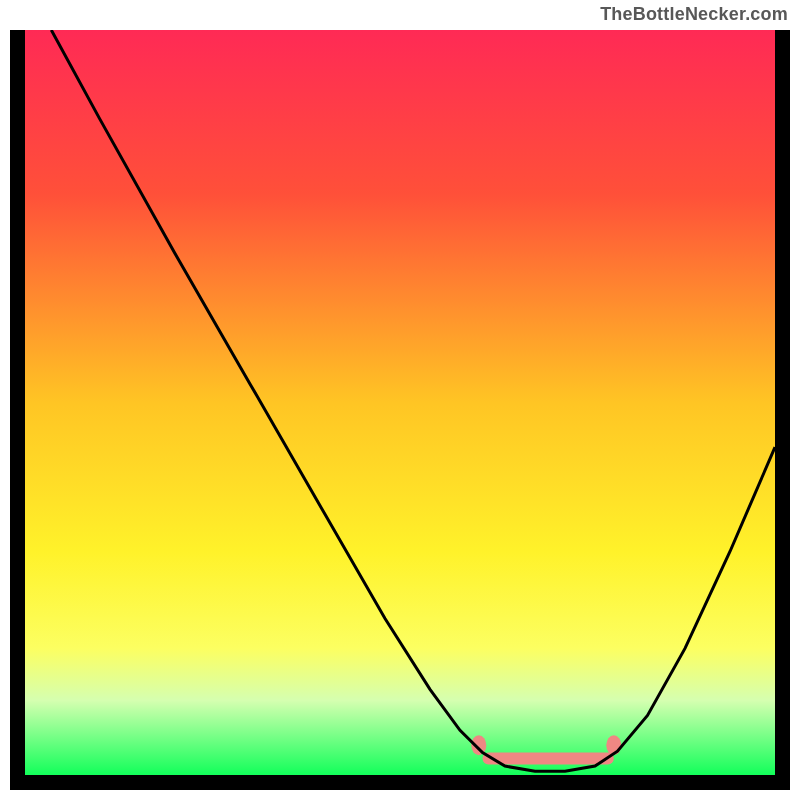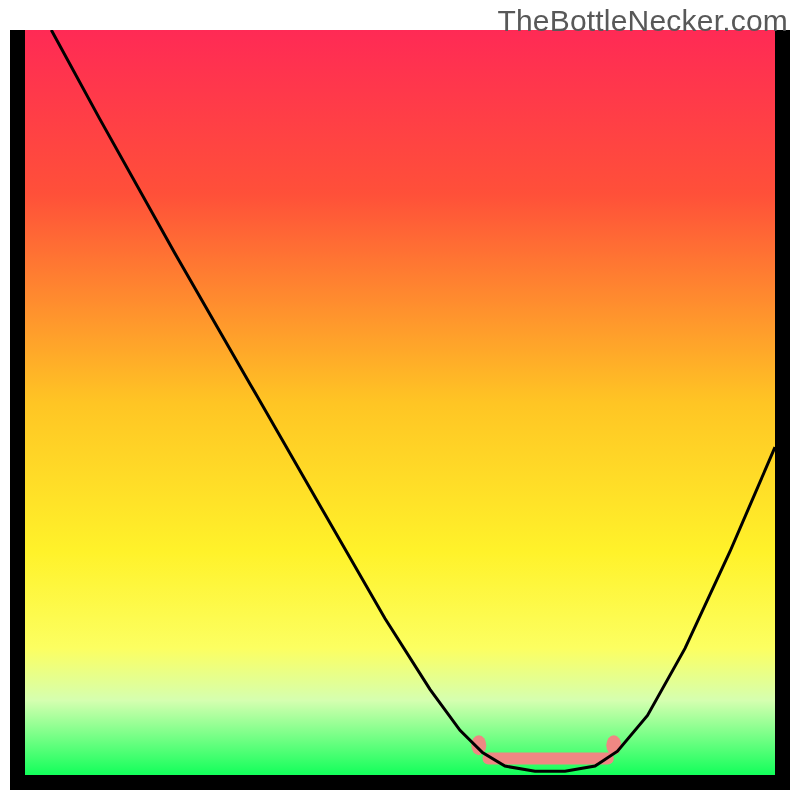--- a/index.html
+++ b/index.html
@@ -8,22 +8,22 @@
     background: #fff;
     width: 800px;
     height: 800px;
     overflow: hidden;
     font-family: Arial, Helvetica, sans-serif;
   }
   .watermark {
     position: absolute;
     top: 4px;
     right: 12px;
-    font-size: 30px;
-    font-weight: 400;
+    font-size: 18px;
+    font-weight: 700;
     color: #585858;
     letter-spacing: 0.2px;
     z-index: 10;
   }
   .frame {
     position: absolute;
     top: 30px;
     left: 10px;
     width: 780px;
     height: 760px;

